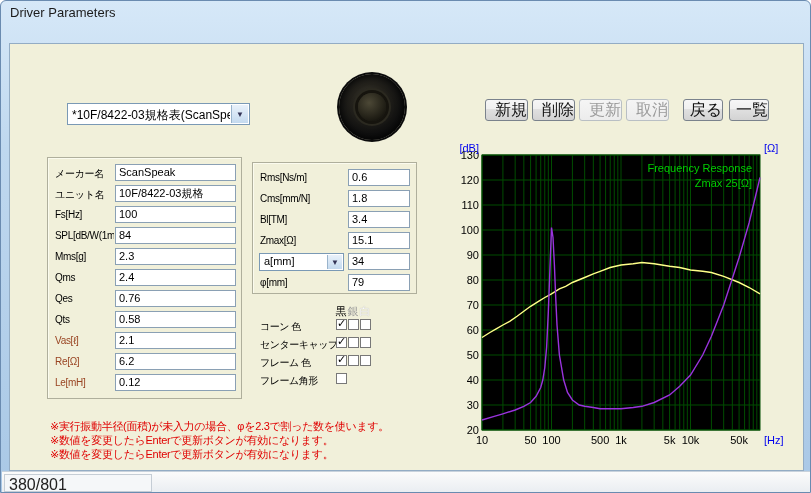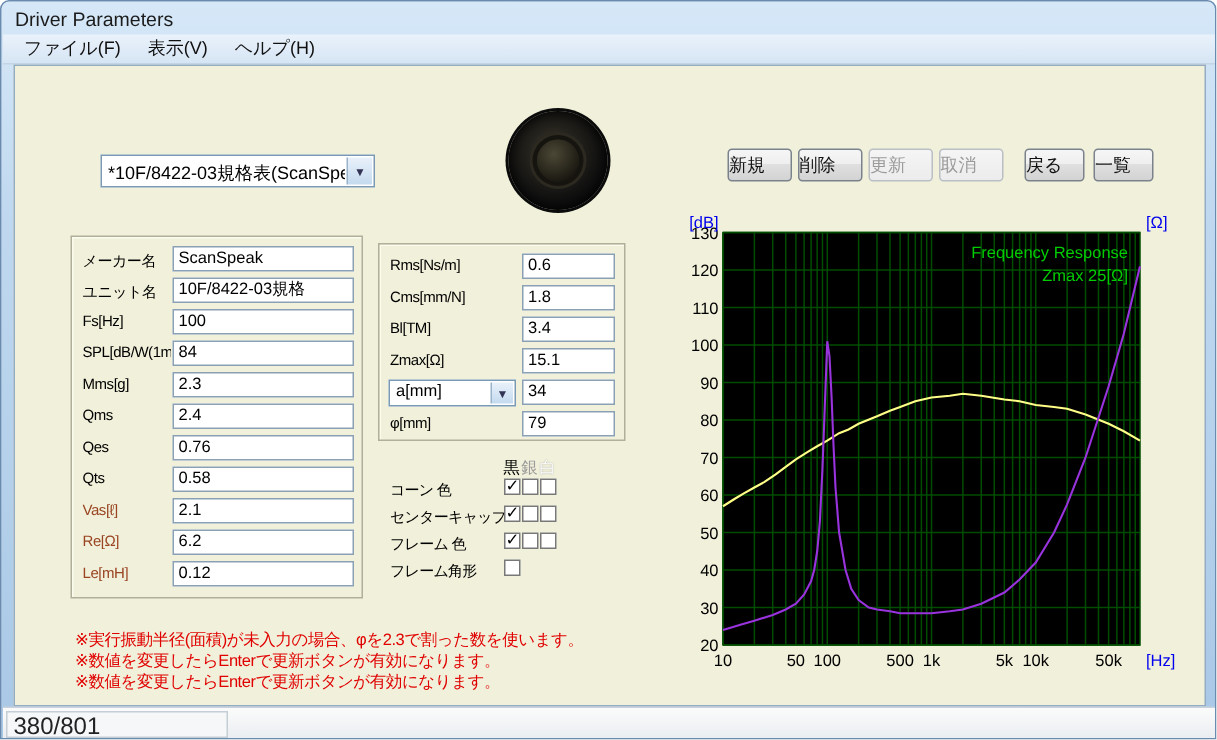--- a/index.html
+++ b/index.html
@@ -25,21 +25,21 @@
 
   
   .speaker{position:absolute;left:329px;top:30px;width:66px;height:66px;border-radius:50%;
     background:radial-gradient(circle at 45% 40%, #3c3a30 0%, #24221c 30%, #101010 62%, #000 100%);
     box-shadow:0 0 0 2px #0b0b0b, inset 0 0 9px #000;}
   .speaker-cap{position:absolute;left:50%;top:50%;width:28px;height:28px;margin:-14px 0 0 -14px;border-radius:50%;
     background:radial-gradient(circle at 40% 35%, #4c4836, #1d1b13 70%, #000);
     box-shadow:0 0 0 3px #16140e, 0 0 0 5px #2b2920;}
 
   
-  .btn{position:absolute;width:43px;height:22px;font-size:12px;color:#111;text-align:left;line-height:20px;
+  .btn{position:absolute;width:43px;height:22px;font-size:16px;color:#111;text-align:right;line-height:20px;
     background:linear-gradient(180deg,#F6F6F6 0%,#EFEFEF 45%,#E0E0E0 46%,#D3D3D3 100%);
     border:1px solid #7A828C;border-radius:3px;cursor:default;}
   .btn.disabled{color:#9b9b9b;border-color:#B9BFC4;background:linear-gradient(#F5F5F5,#ECECEC);}
 
   
   .groupbox{position:absolute;border:1px solid #AFAF9C;box-shadow:inset 1px 1px 0 #FBFBEE;}
   .left-group{left:37px;top:113px;width:195px;height:242px;}
   .mid-group{left:242px;top:118px;width:165px;height:132px;}
   .field-row{position:absolute;left:0;width:100%;height:20px;}
   .field-label{position:absolute;left:7px;top:3px;font-size:10px;letter-spacing:-0.3px;white-space:nowrap;overflow:hidden;width:59px;color:#000;}
@@ -71,25 +71,20 @@
   .status-cell{position:absolute;left:2px;top:2px;width:148px;height:18px;border:1px solid #C5CDD5;
     font-size:16px;padding:1px 4px;color:#222;background:#F5F7F9;}
 </style>
 </head>
 <body>
 
 <div class="window">
   <div class="titlebar">
     <span class="title">Driver Parameters</span>
   </div>
-  <div class="menubar" id="menubar">
-      <div class="menu-item">ファイル(F)</div>
-      <div class="menu-item">表示(V)</div>
-      <div class="menu-item">ヘルプ(H)</div>
-    </div>
 
   <div class="client" id="client">
 
     <div class="combo preset">
       <span class="combo-text">*10F/8422-03規格表(ScanSpe</span>
       <span class="combo-btn">▼</span>
     </div>
 
     <div class="speaker">
       <div class="speaker-cap"></div>

